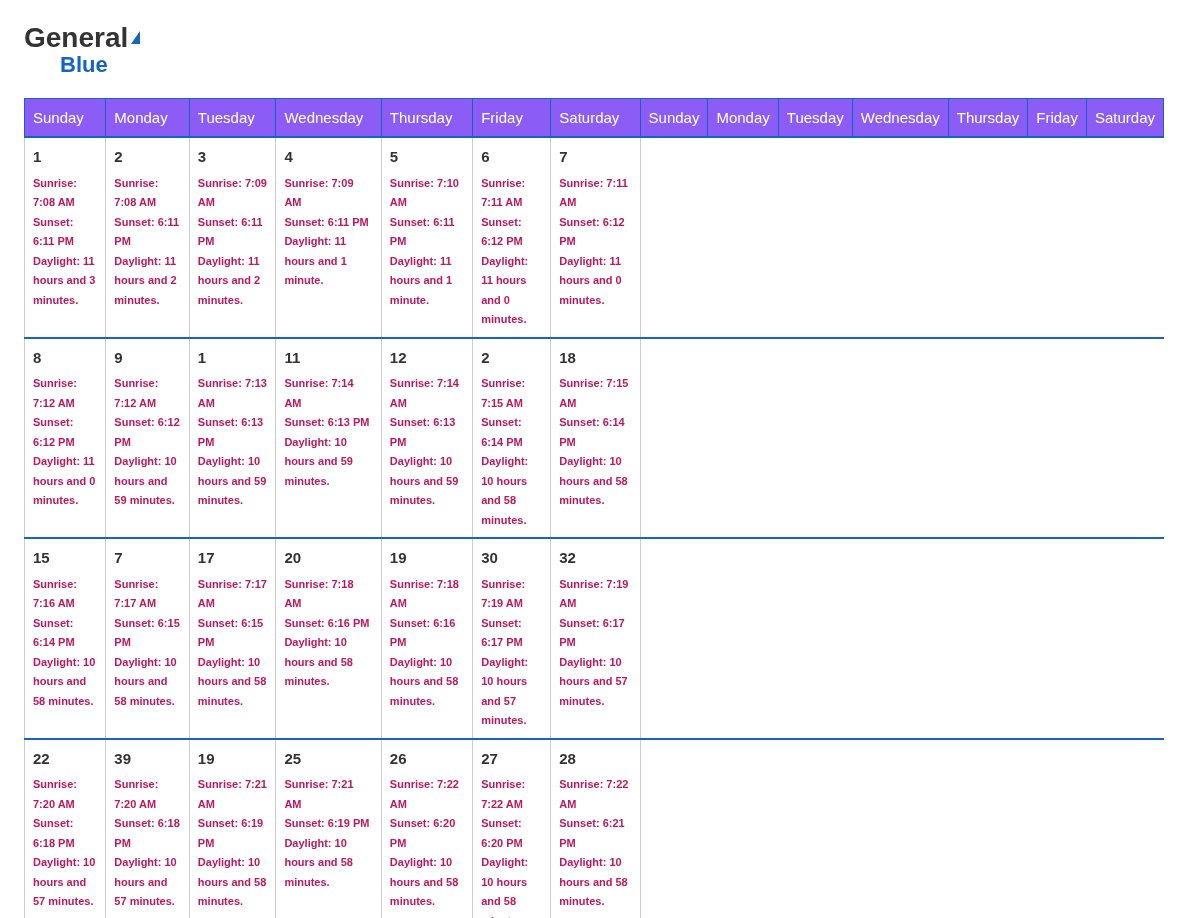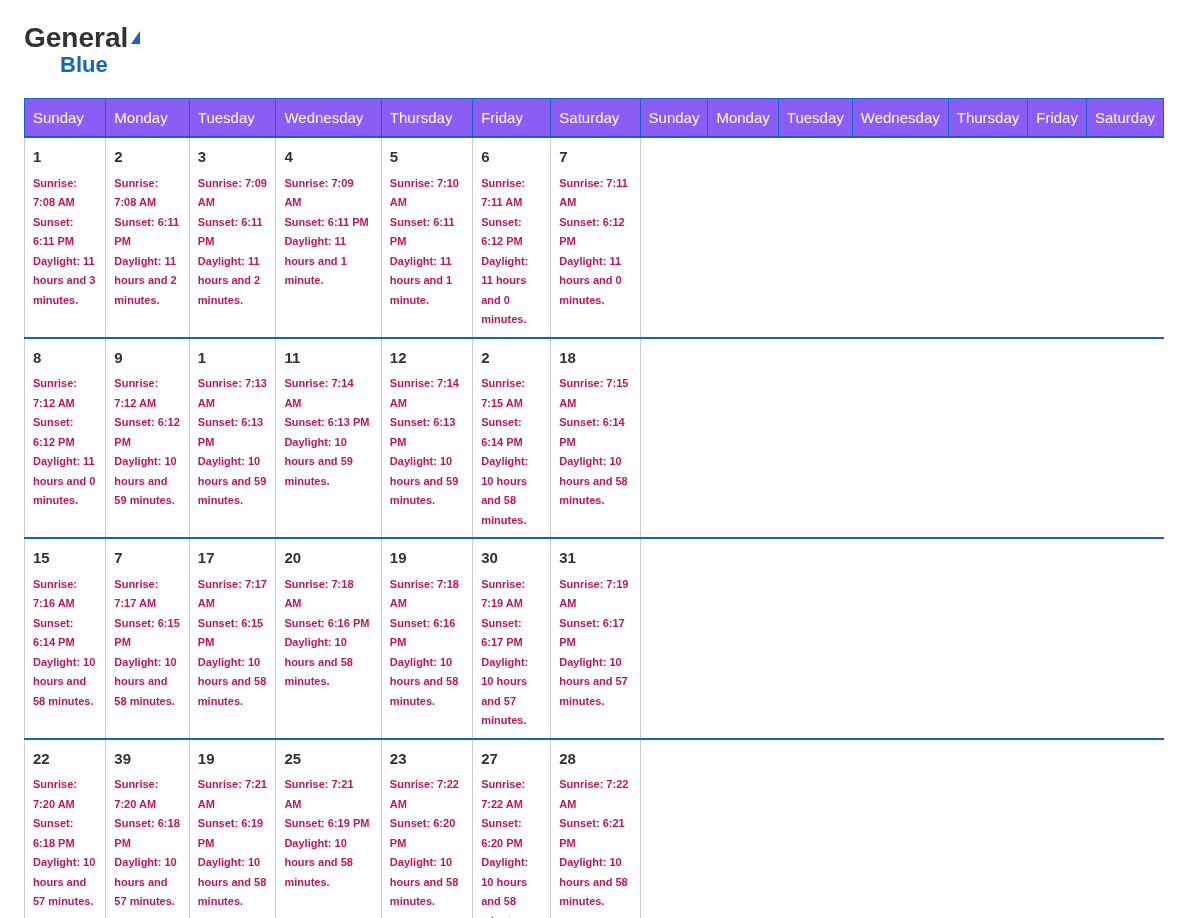--- a/index.html
+++ b/index.html
@@ -144,25 +144,25 @@
         <td><span class="day-num">2</span><span class="day-info">Sunrise: 7:15 AM<br>Sunset: 6:14 PM<br>Daylight: 10 hours and 58 minutes.</span></td>
         <td><span class="day-num">18</span><span class="day-info">Sunrise: 7:15 AM<br>Sunset: 6:14 PM<br>Daylight: 10 hours and 58 minutes.</span></td>
       </tr>
       <tr>
         <td><span class="day-num">15</span><span class="day-info">Sunrise: 7:16 AM<br>Sunset: 6:14 PM<br>Daylight: 10 hours and 58 minutes.</span></td>
         <td><span class="day-num">7</span><span class="day-info">Sunrise: 7:17 AM<br>Sunset: 6:15 PM<br>Daylight: 10 hours and 58 minutes.</span></td>
         <td><span class="day-num">17</span><span class="day-info">Sunrise: 7:17 AM<br>Sunset: 6:15 PM<br>Daylight: 10 hours and 58 minutes.</span></td>
         <td><span class="day-num">20</span><span class="day-info">Sunrise: 7:18 AM<br>Sunset: 6:16 PM<br>Daylight: 10 hours and 58 minutes.</span></td>
         <td><span class="day-num">19</span><span class="day-info">Sunrise: 7:18 AM<br>Sunset: 6:16 PM<br>Daylight: 10 hours and 58 minutes.</span></td>
         <td><span class="day-num">30</span><span class="day-info">Sunrise: 7:19 AM<br>Sunset: 6:17 PM<br>Daylight: 10 hours and 57 minutes.</span></td>
-        <td><span class="day-num">31</span><span class="day-info">Sunrise: 7:19 AM<br>Sunset: 6:17 PM<br>Daylight: 10 hours and 57 minutes.</span></td>
+        <td><span class="day-num">32</span><span class="day-info">Sunrise: 7:19 AM<br>Sunset: 6:17 PM<br>Daylight: 10 hours and 57 minutes.</span></td>
       </tr>
       <tr>
         <td><span class="day-num">22</span><span class="day-info">Sunrise: 7:20 AM<br>Sunset: 6:18 PM<br>Daylight: 10 hours and 57 minutes.</span></td>
         <td><span class="day-num">39</span><span class="day-info">Sunrise: 7:20 AM<br>Sunset: 6:18 PM<br>Daylight: 10 hours and 57 minutes.</span></td>
         <td><span class="day-num">19</span><span class="day-info">Sunrise: 7:21 AM<br>Sunset: 6:19 PM<br>Daylight: 10 hours and 58 minutes.</span></td>
         <td><span class="day-num">25</span><span class="day-info">Sunrise: 7:21 AM<br>Sunset: 6:19 PM<br>Daylight: 10 hours and 58 minutes.</span></td>
-        <td><span class="day-num">23</span><span class="day-info">Sunrise: 7:22 AM<br>Sunset: 6:20 PM<br>Daylight: 10 hours and 58 minutes.</span></td>
+        <td><span class="day-num">26</span><span class="day-info">Sunrise: 7:22 AM<br>Sunset: 6:20 PM<br>Daylight: 10 hours and 58 minutes.</span></td>
         <td><span class="day-num">27</span><span class="day-info">Sunrise: 7:22 AM<br>Sunset: 6:20 PM<br>Daylight: 10 hours and 58 minutes.</span></td>
         <td><span class="day-num">28</span><span class="day-info">Sunrise: 7:22 AM<br>Sunset: 6:21 PM<br>Daylight: 10 hours and 58 minutes.</span></td>
       </tr>
     </tbody>
 </table>
 
 </body></html>

